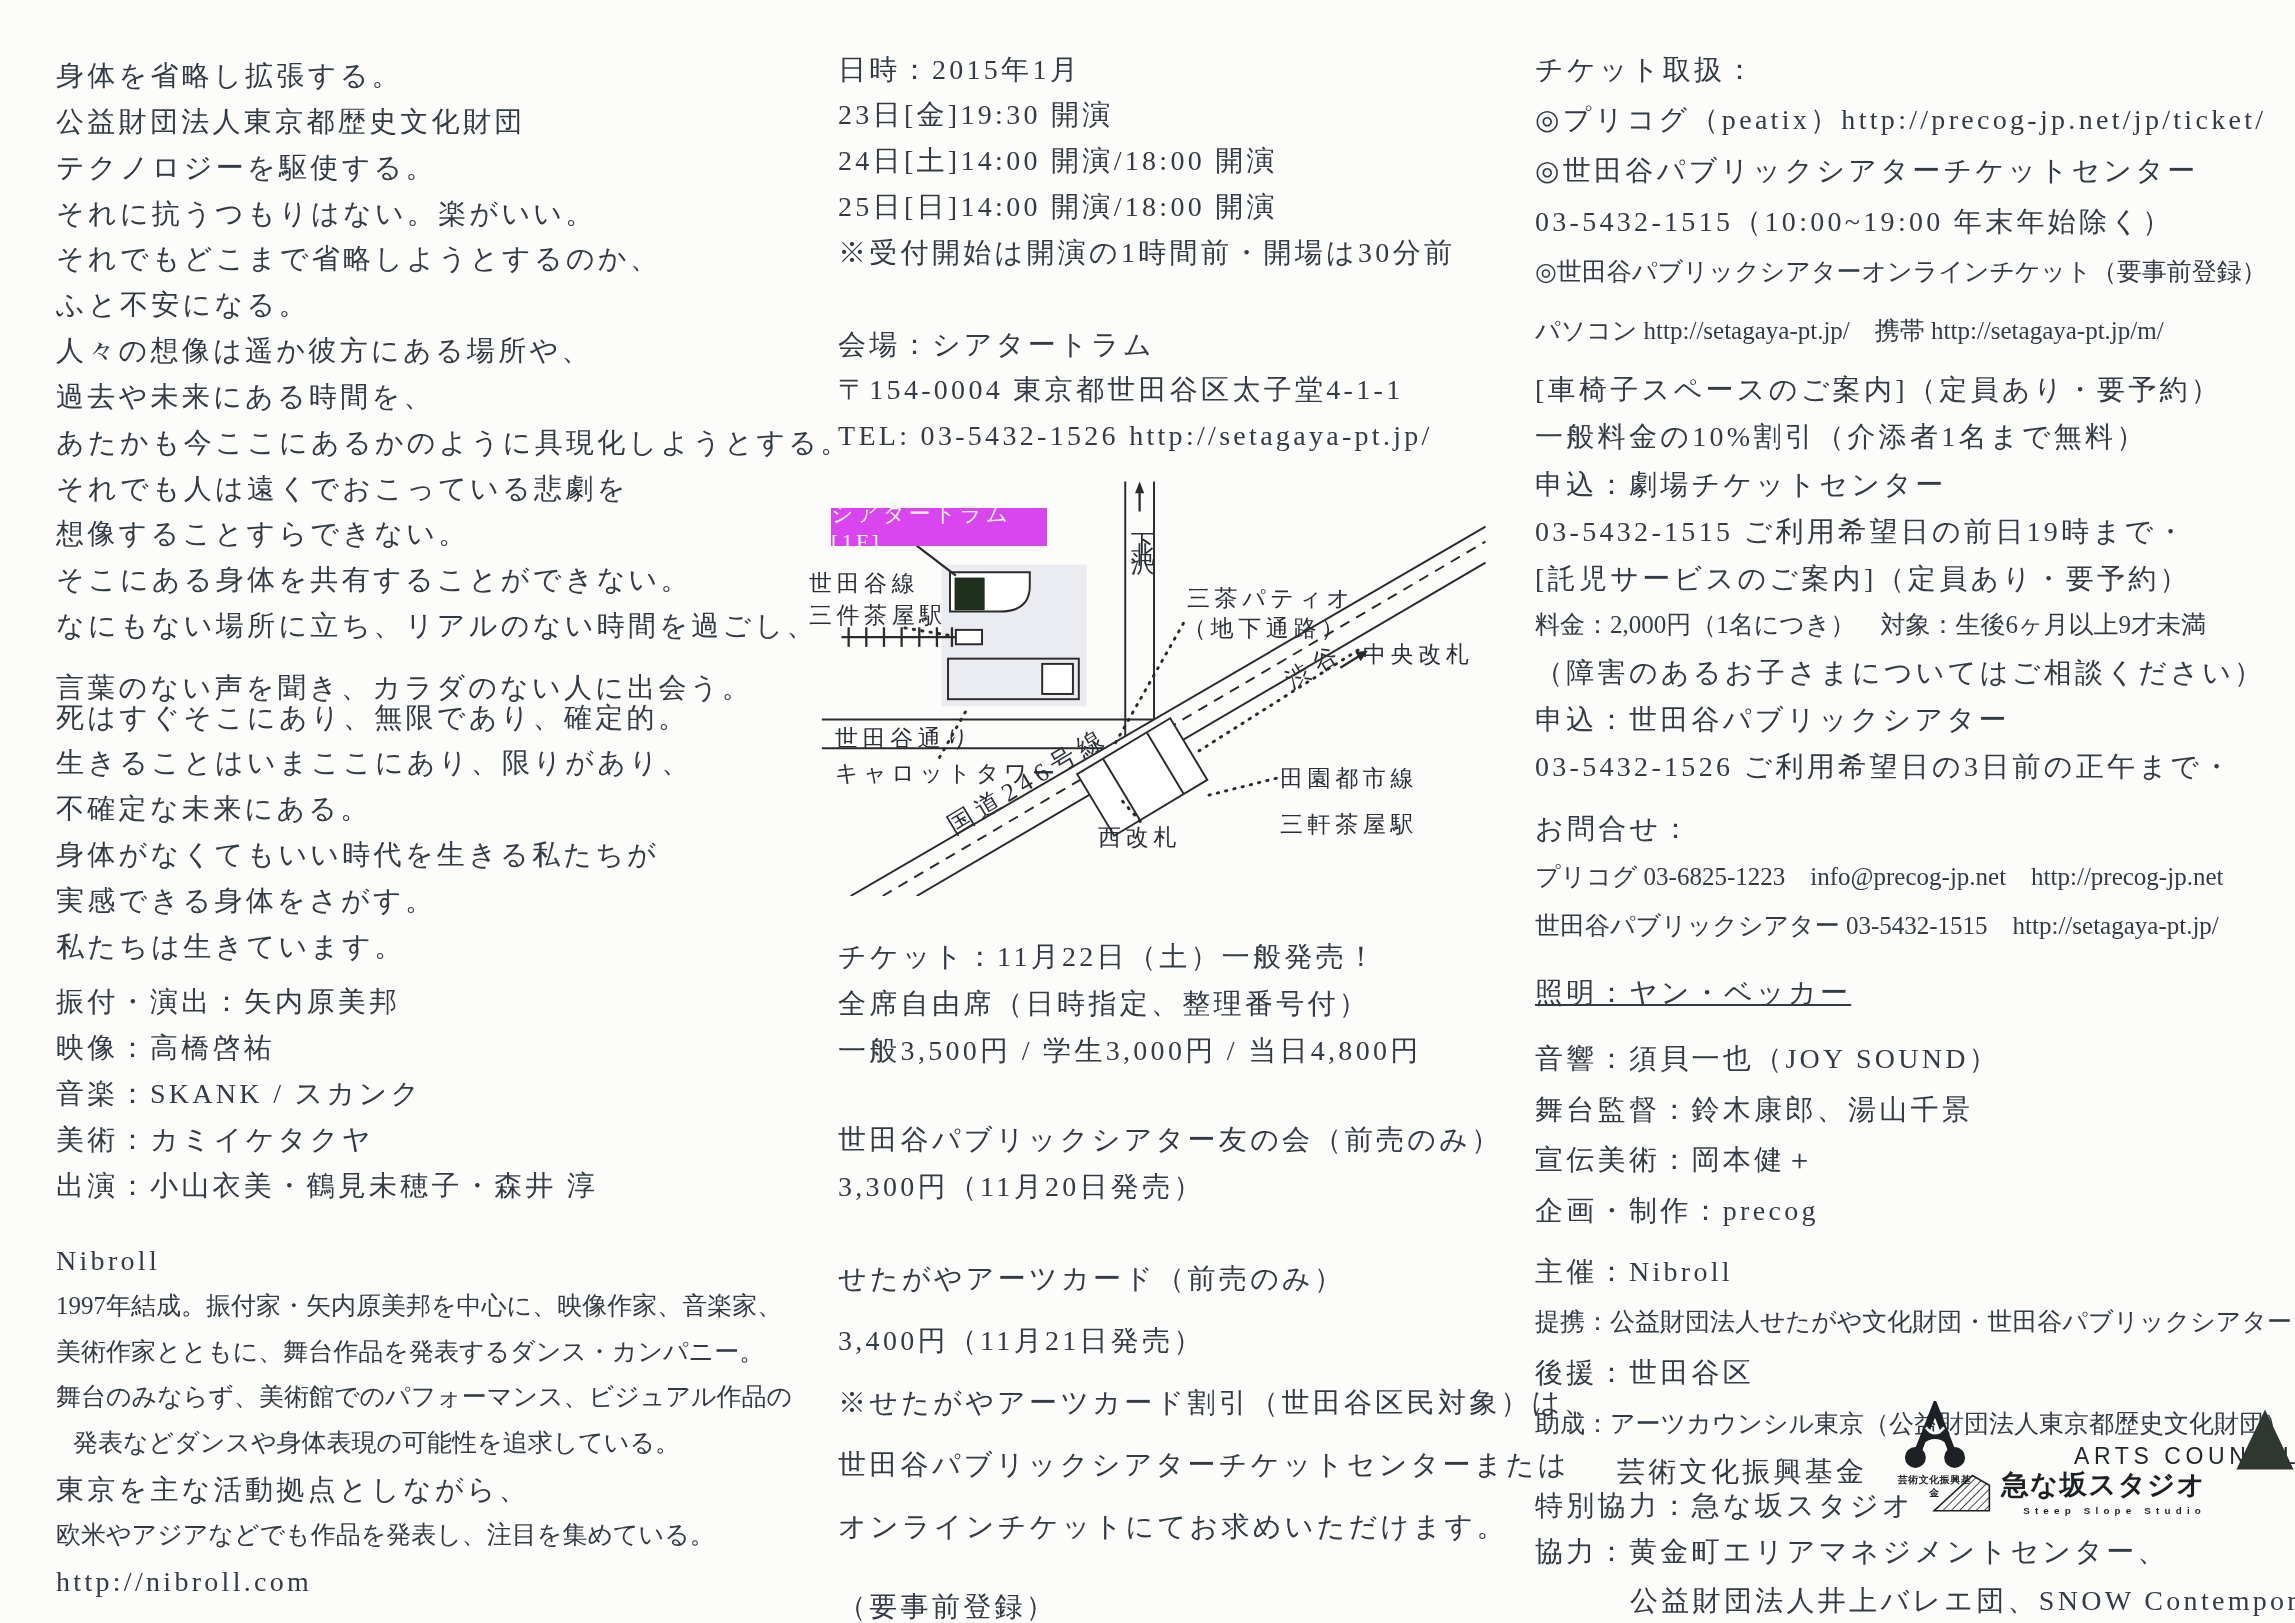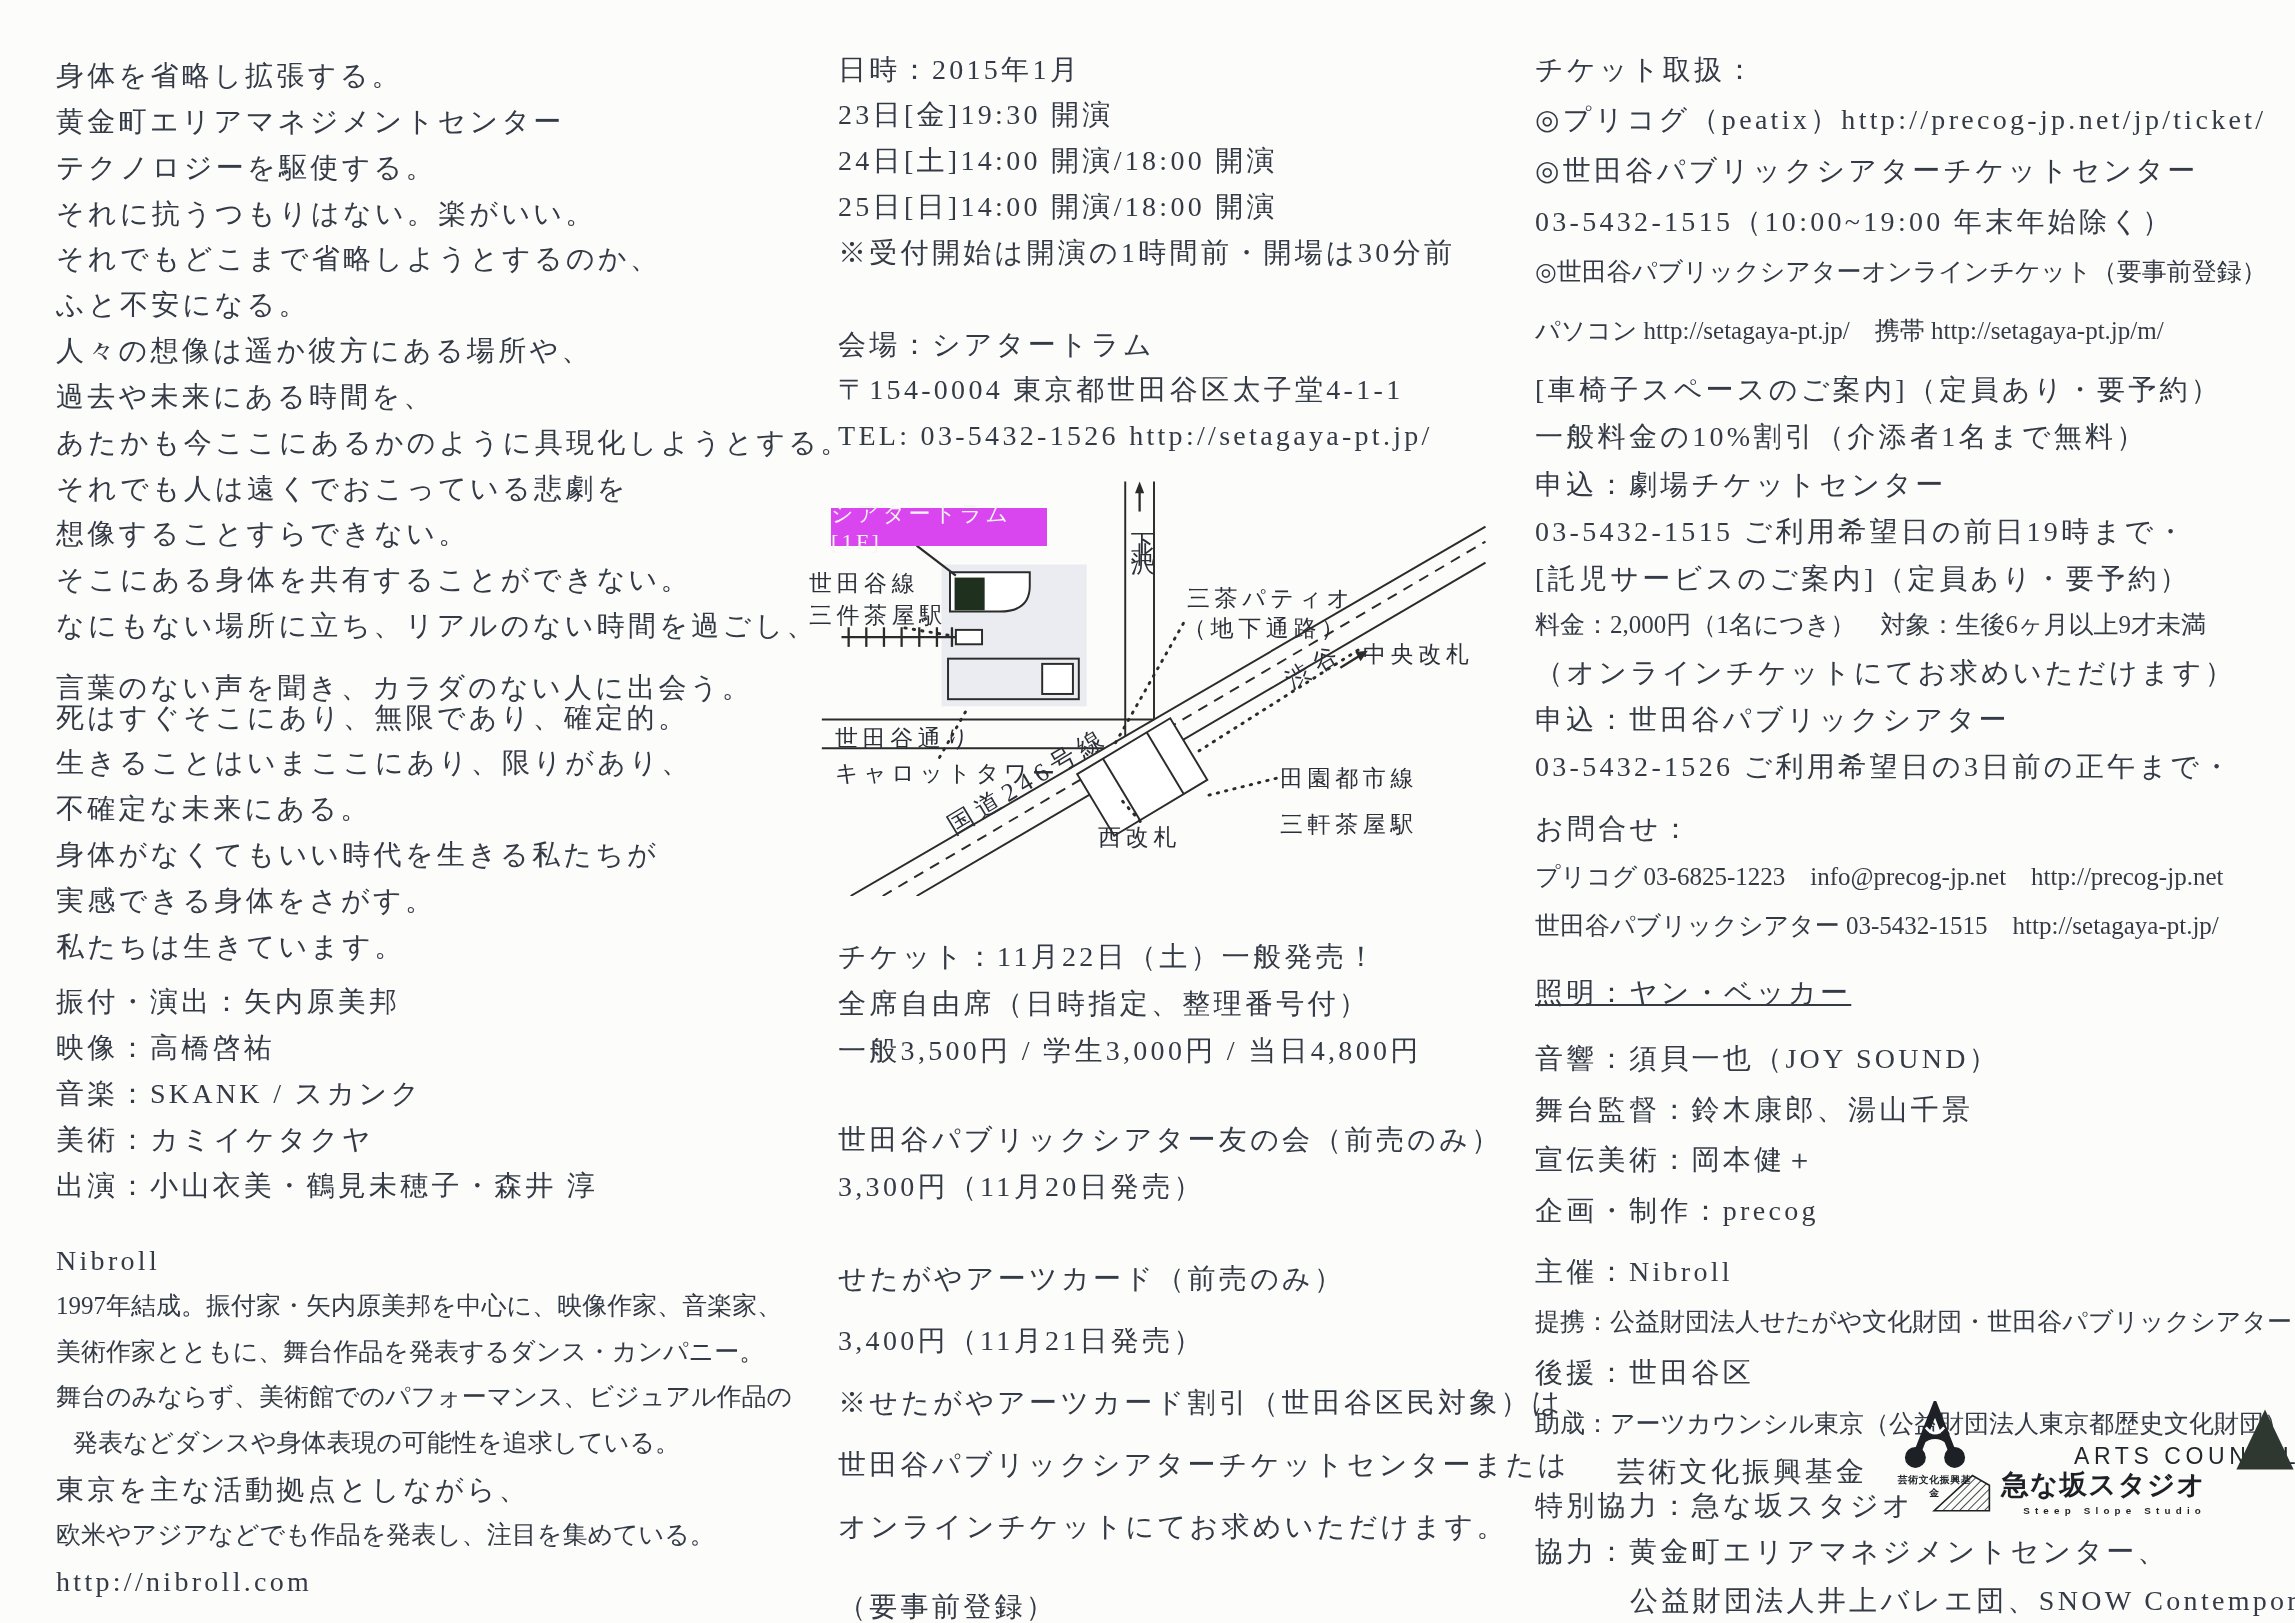--- a/index.html
+++ b/index.html
@@ -34,21 +34,21 @@
   .slope-jp{font-size:27.5px;font-weight:bold;letter-spacing:1.3px;line-height:1;}
   .slope-en{font-size:9.8px;letter-spacing:5.2px;font-weight:bold;margin-top:6.5px;}
 </style>
 </head>
 <body>
 
 <div class="page">
 
   <div class="col" style="left: 56px;">
       <div class="ln" style="top: 62px;">身体を省略し拡張する。</div>
-      <div class="ln" style="top: 108px;">黄金町エリアマネジメントセンター</div>
+      <div class="ln" style="top: 108px;">公益財団法人東京都歴史文化財団</div>
       <div class="ln" style="top: 154px;">テクノロジーを駆使する。</div>
       <div class="ln" style="top: 200px;">それに抗うつもりはない。楽がいい。</div>
       <div class="ln" style="top: 245px;">それでもどこまで省略しようとするのか、</div>
       <div class="ln" style="top: 291px;">ふと不安になる。</div>
       <div class="ln" style="top: 337px;">人々の想像は遥か彼方にある場所や、</div>
       <div class="ln" style="top: 383px;">過去や未来にある時間を、</div>
       <div class="ln" style="top: 429px;">あたかも今ここにあるかのように具現化しようとする。</div>
       <div class="ln" style="top: 475px;">それでも人は遠くでおこっている悲劇を</div>
       <div class="ln" style="top: 520px;">想像することすらできない。</div>
       <div class="ln" style="top: 566px;">そこにある身体を共有することができない。</div>
@@ -101,21 +101,21 @@
       <div class="ln" style="top: 157px;">◎世田谷パブリックシアターチケットセンター</div>
       <div class="ln" style="top: 208px;">03-5432-1515（10:00~19:00 年末年始除く）</div>
       <div class="ln tight" style="top: 259px;">◎世田谷パブリックシアターオンラインチケット（要事前登録）</div>
       <div class="ln tight" style="top: 310px; margin-top: 8px;">パソコン http://setagaya-pt.jp/　携帯 http://setagaya-pt.jp/m/</div>
       <div class="ln" style="top: 376px;">[車椅子スペースのご案内]（定員あり・要予約）</div>
       <div class="ln" style="top: 423px;">一般料金の10%割引（介添者1名まで無料）</div>
       <div class="ln" style="top: 471px;">申込：劇場チケットセンター</div>
       <div class="ln" style="top: 518px;">03-5432-1515 ご利用希望日の前日19時まで・</div>
       <div class="ln" style="top: 565px;">[託児サービスのご案内]（定員あり・要予約）</div>
       <div class="ln tight" style="top: 612px;">料金：2,000円（1名につき）　対象：生後6ヶ月以上9才未満</div>
-      <div class="ln" style="top: 659px;">（オンラインチケットにてお求めいただけます）</div>
+      <div class="ln" style="top: 659px;">（障害のあるお子さまについてはご相談ください）</div>
       <div class="ln" style="top: 706px;">申込：世田谷パブリックシアター</div>
       <div class="ln" style="top: 753px;">03-5432-1526 ご利用希望日の3日前の正午まで・</div>
       <div class="ln" style="top: 815px;">お問合せ：</div>
       <div class="ln tight" style="top: 864px;">プリコグ 03-6825-1223　info@precog-jp.net　http://precog-jp.net</div>
       <div class="ln tight" style="top: 913px;">世田谷パブリックシアター 03-5432-1515　http://setagaya-pt.jp/</div>
       <div class="ln" style="top: 979px; text-decoration: underline;">照明：ヤン・ベッカー</div>
       <div class="ln" style="top: 1045px;">音響：須貝一也（JOY SOUND）</div>
       <div class="ln" style="top: 1096px;">舞台監督：鈴木康郎、湯山千景</div>
       <div class="ln" style="top: 1146px;">宣伝美術：岡本健＋</div>
       <div class="ln" style="top: 1197px;">企画・制作：precog</div>

